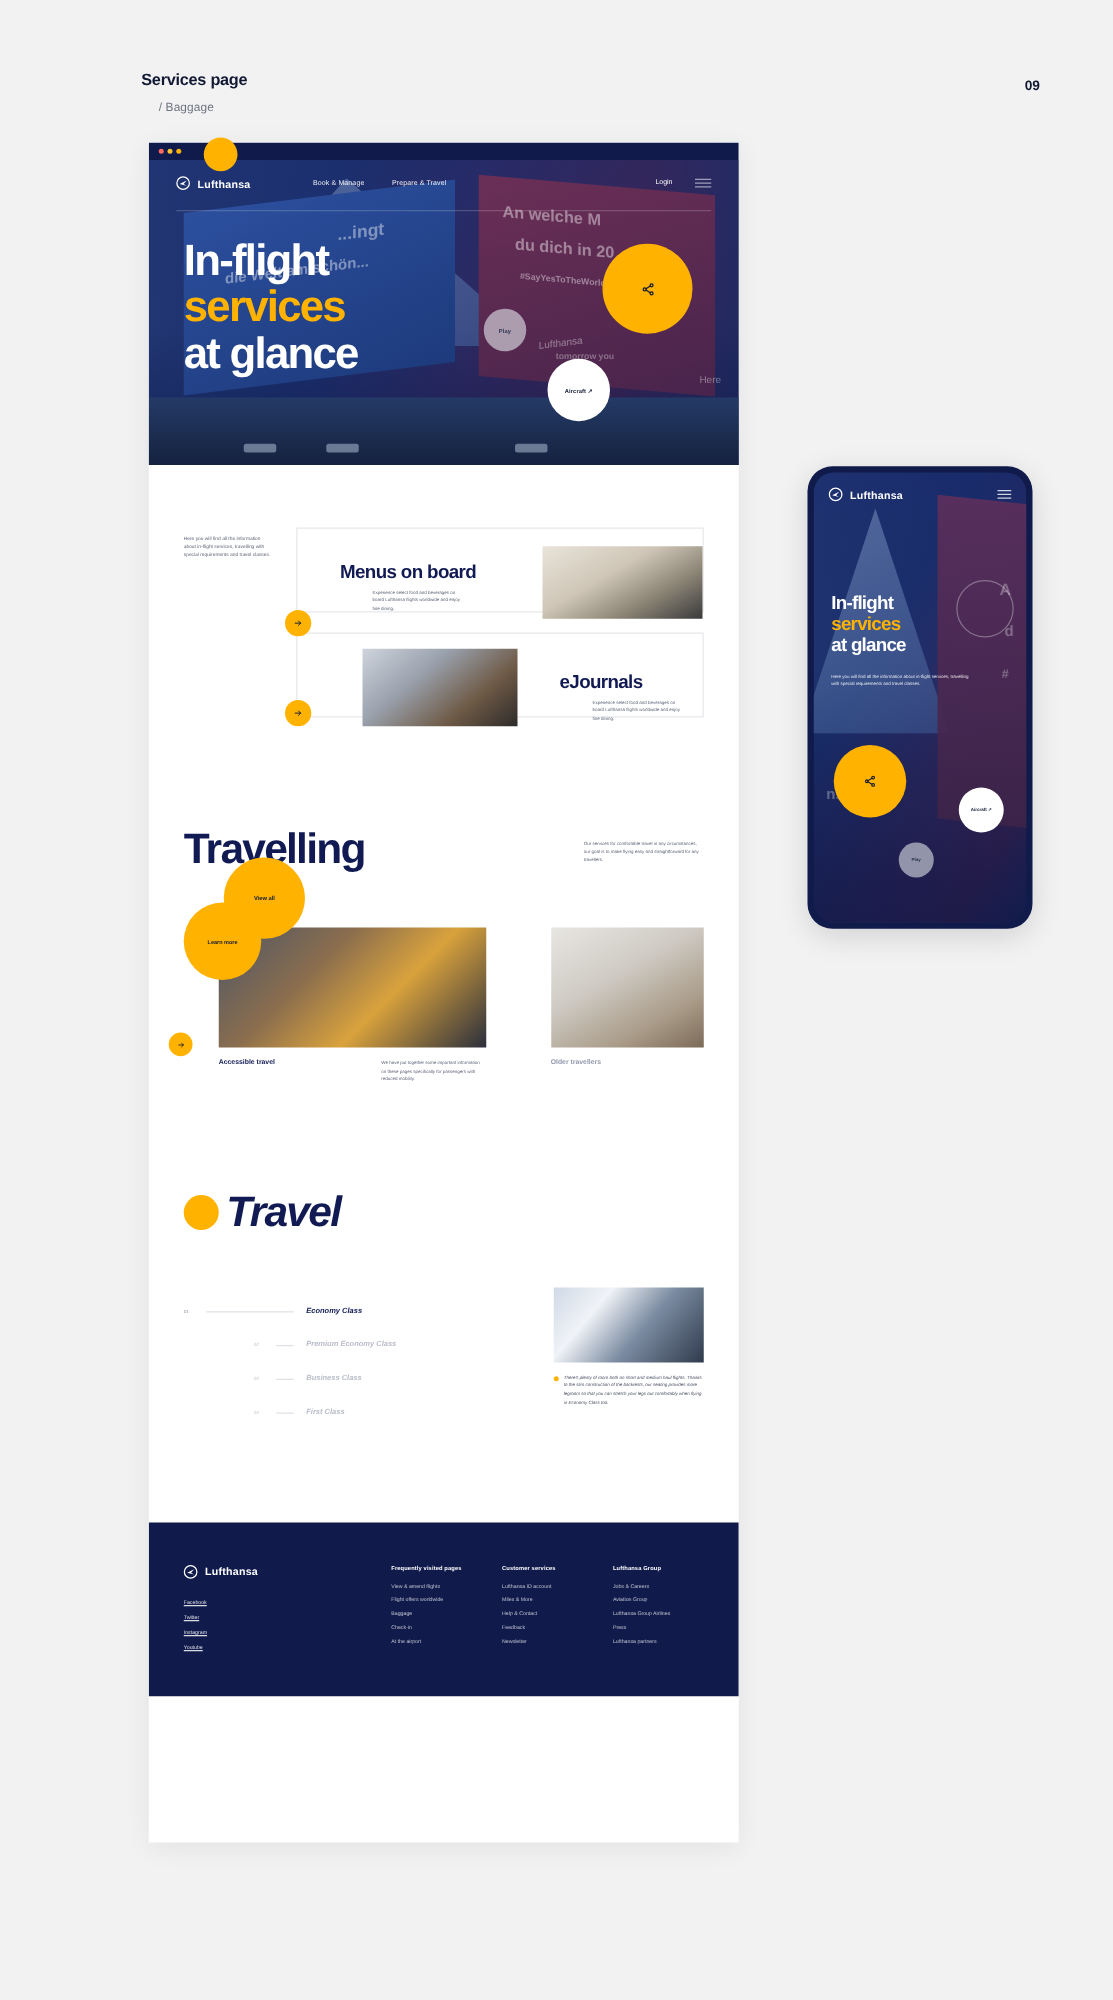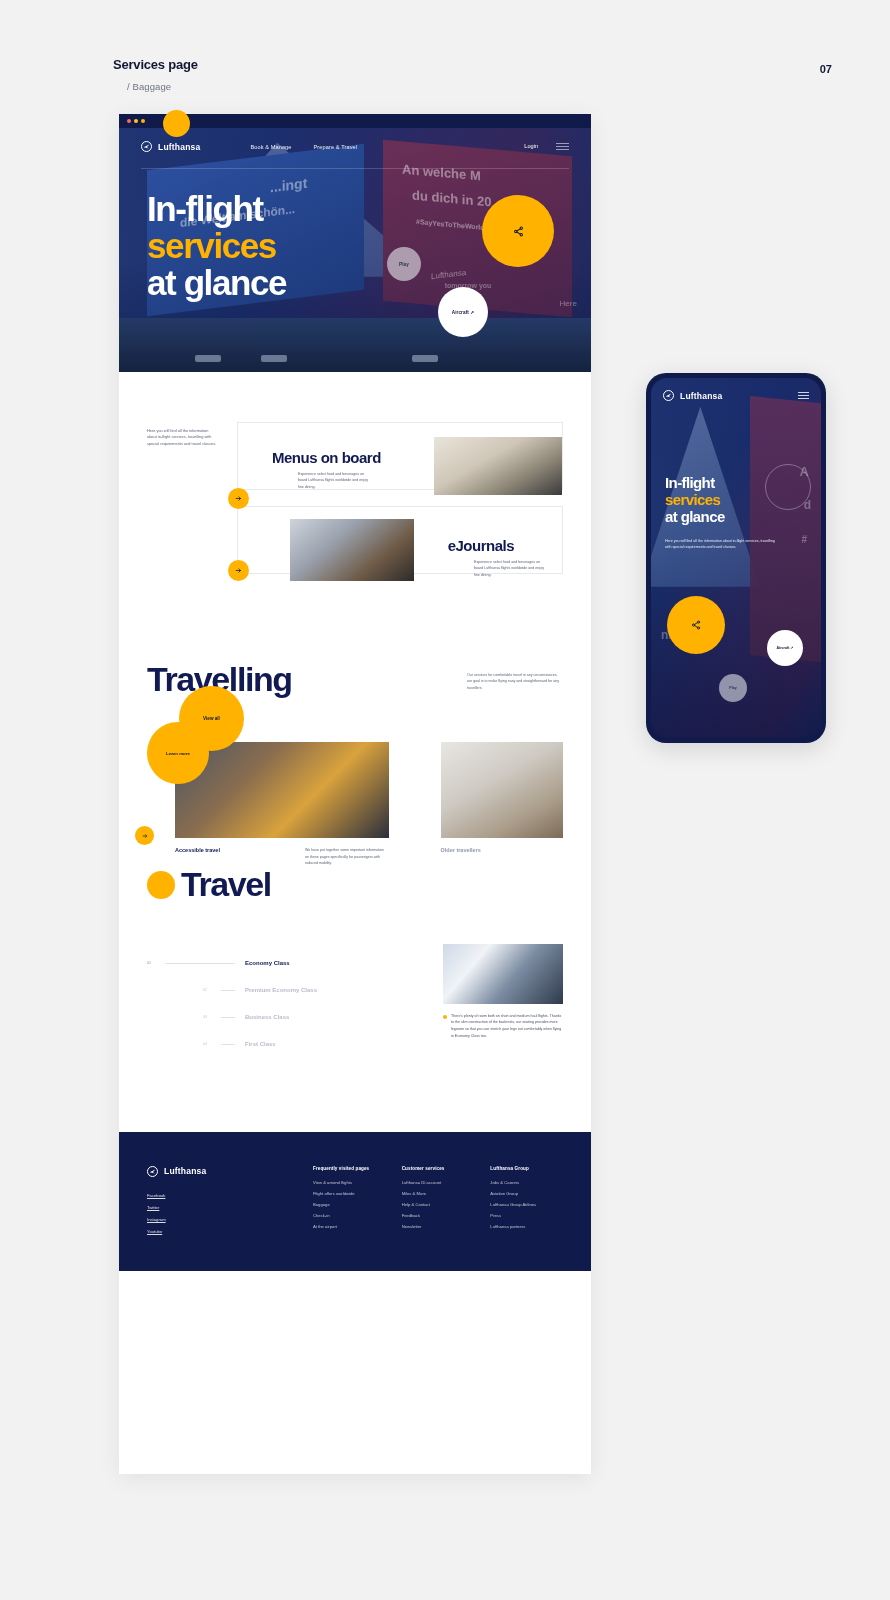--- a/index.html
+++ b/index.html
@@ -208,21 +208,21 @@
   .sr-item.b { width: 140px; }
   .sr-img { height: 96px; }
   .sr-img.a { background: linear-gradient(135deg,#4c5666 0%,#8a6d4e 35%,#d9a23c 62%,#2b2f3d 100%); }
   .sr-img.b { background: linear-gradient(150deg,#e8e6e2 0%,#cfcbc4 40%,#a99b88 75%,#7b6a57 100%); }
   .sr-foot { margin-top: 9px; display: flex; gap: 10px; }
   .sr-name { font-size: 5.5px; font-weight: bold; color: #111a52; flex: none; width: 120px; }
   .sr-name.muted { color: #9299ad; }
   .sr-note { font-size: 3.6px; line-height: 1.75; color: #5d6377; }
 
   
-  .classes { padding: 0 28px; }
+  .classes { margin-top: 86px; padding: 0 28px; font-style: italic; }
   .classes-title {
     font-size: 34px; font-weight: bold; color: #111a52;
     line-height: 1.1; letter-spacing: -1.4px;
   }
   .classes-bullet {
     display: inline-block; width: 28px; height: 28px; border-radius: 50%;
     background: #ffb300; vertical-align: -3px; margin-right: 6px;
   }
   .tc-row { margin-top: 40px; display: flex; gap: 20px; }
   .tc-list { flex: 1; padding-top: 6px; }
@@ -319,21 +319,21 @@
 </head>
 <body>
 
 <div class="page">
 
   <div class="caption">
     <div class="caption-dot"></div>
     <div class="caption-title">Services page</div>
     <div class="caption-sub">/ Baggage</div>
   </div>
-  <div class="page-num">07</div>
+  <div class="page-num">09</div>
 
   <div class="desktop">
 
     <div class="browser-bar">
       <span class="dot r"></span>
       <span class="dot y"></span>
       <span class="dot g"></span>
     </div>
 
     <div class="hero">

